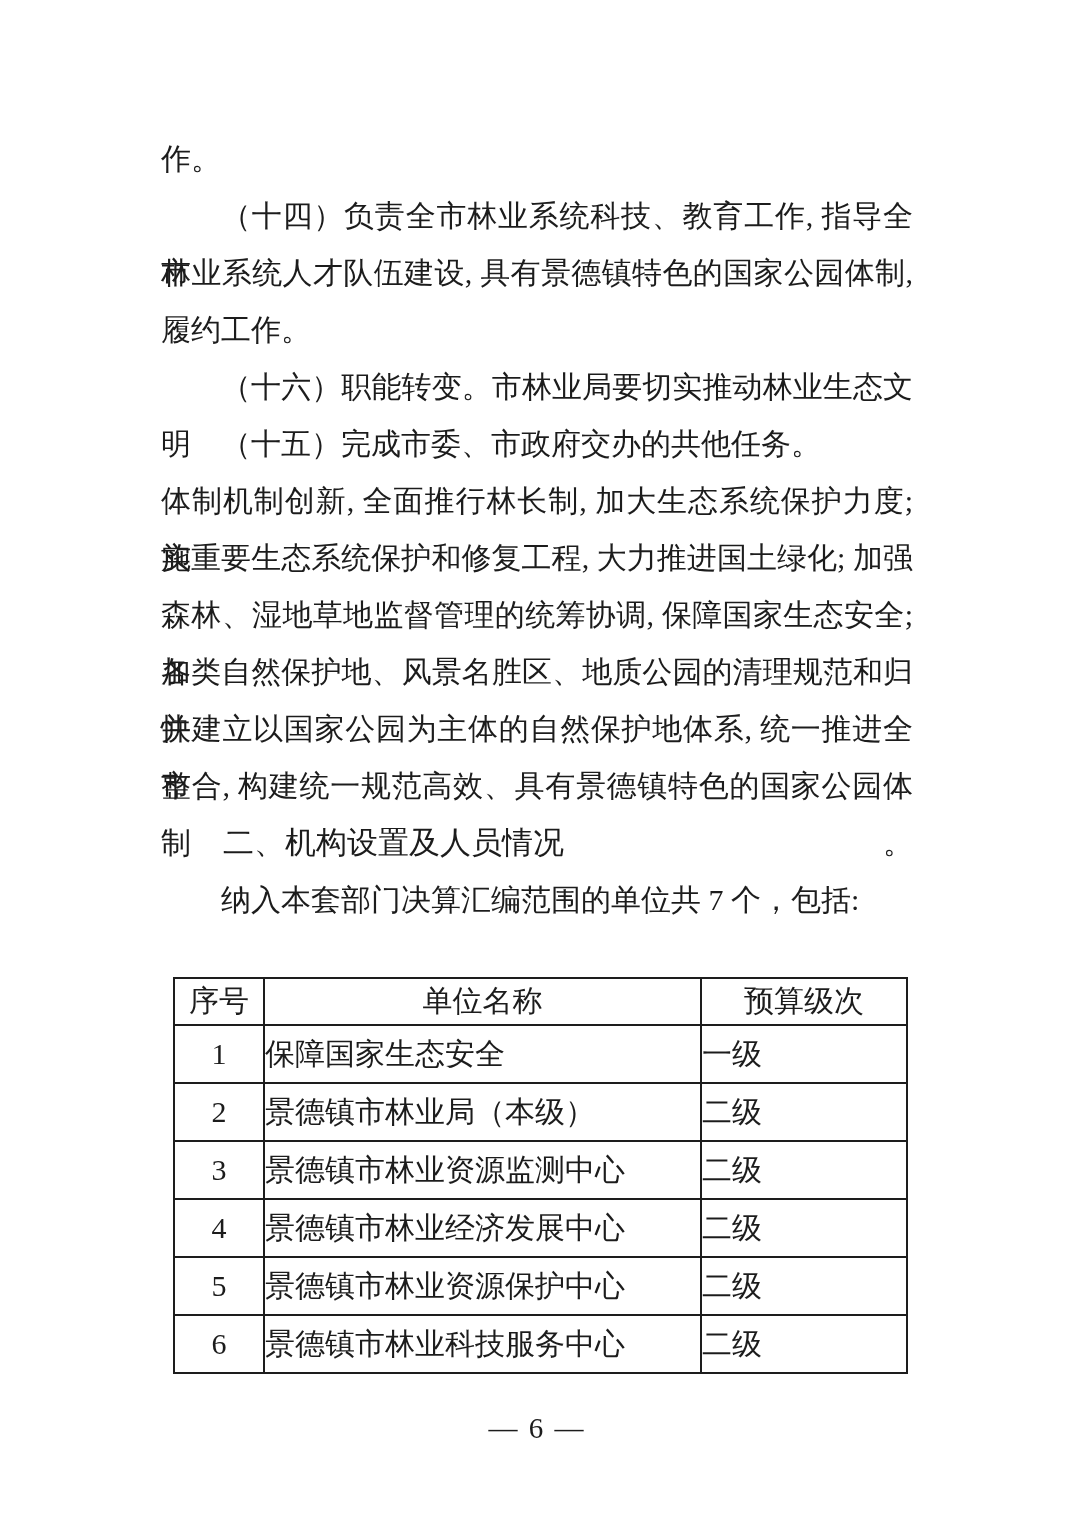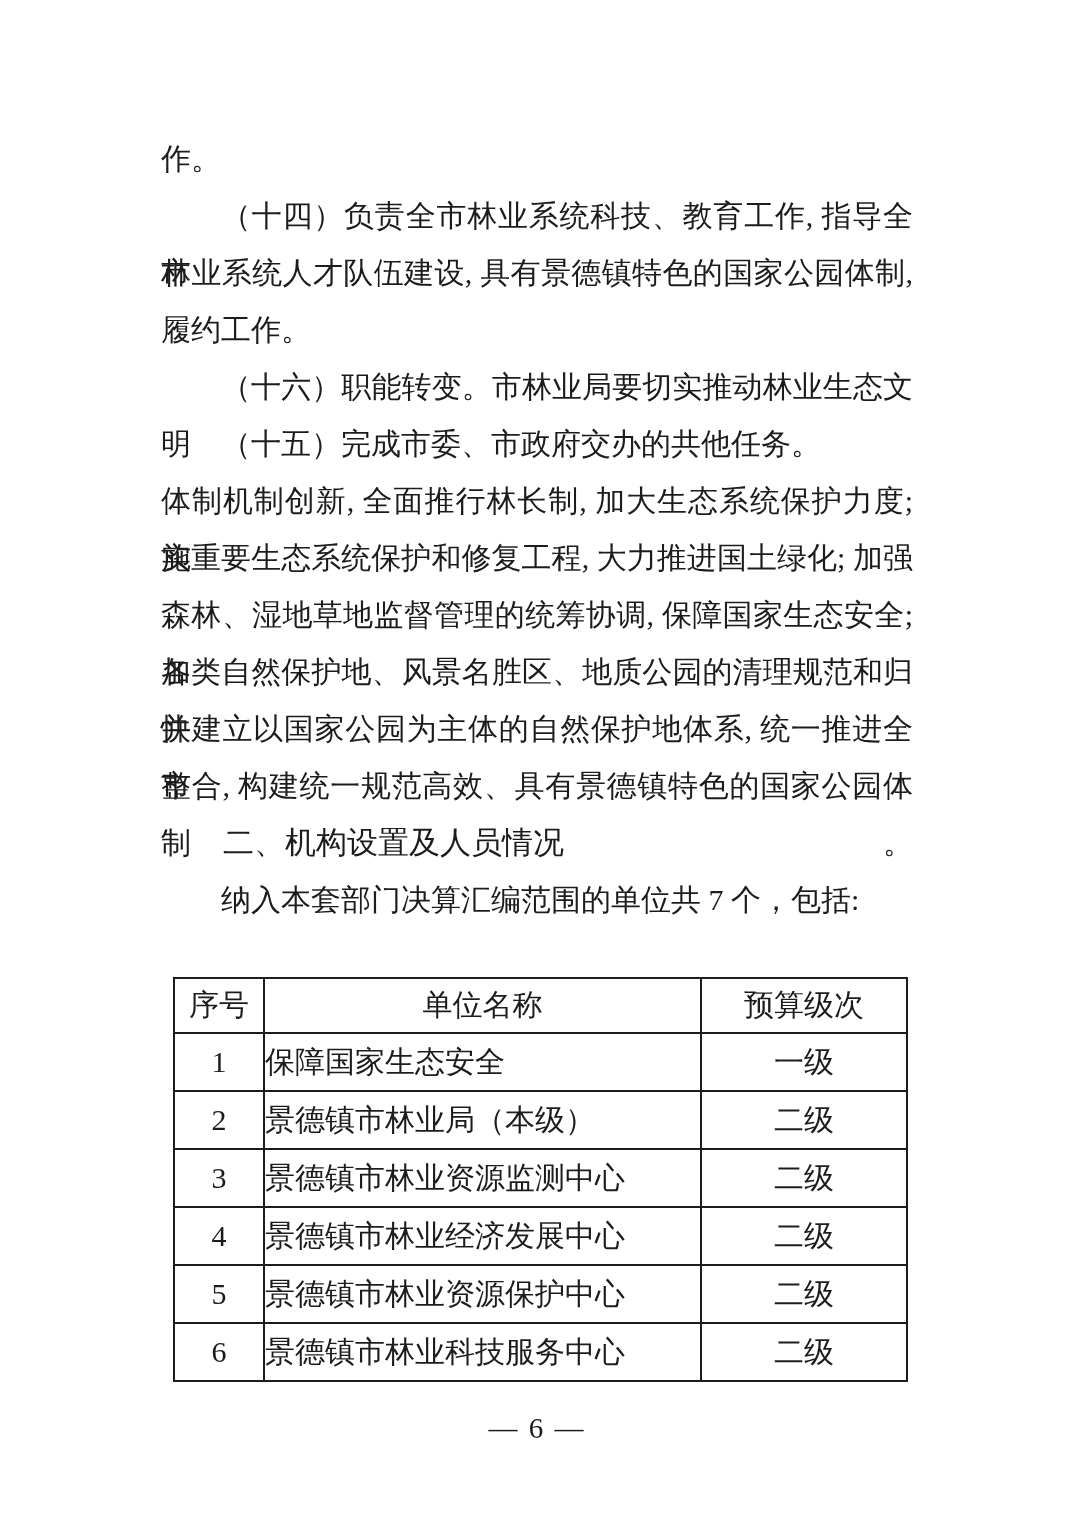--- a/index.html
+++ b/index.html
@@ -40,29 +40,29 @@
     table-layout:fixed;
   }
   .org-table th, .org-table td {
     border:2px solid #1d1d1d;
     font-size:30px;
     font-weight:normal;
     vertical-align:middle;
     padding:0;
     overflow:hidden;
   }
-  .org-table thead tr { height:55px; }
+  .org-table thead tr { height:47px; }
   .org-table tbody tr { height:58px; }
   .org-table th { text-align:center; }
   .col-serial { width:90px; }
   .col-name   { width:437px; }
   .col-level  { width:206px; }
   .cell-serial { text-align:center; font-size:29px; }
   .cell-name  { padding-left:24px; text-align:left; }
-  .cell-level { padding-left:24px; text-align:center;border-radius:27px; }
+  .cell-level { padding-left:24px; text-align:left; }
   .page-footer {
     position:absolute;
     left:0; top:1412px; width:100%;
     text-align:center;
     font-size:29px;
     letter-spacing:2px;
   }
 </style>
 </head>
 <body>

